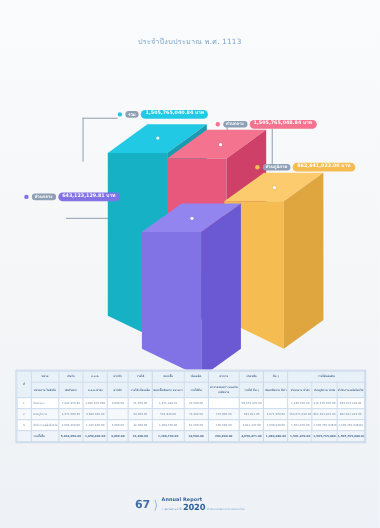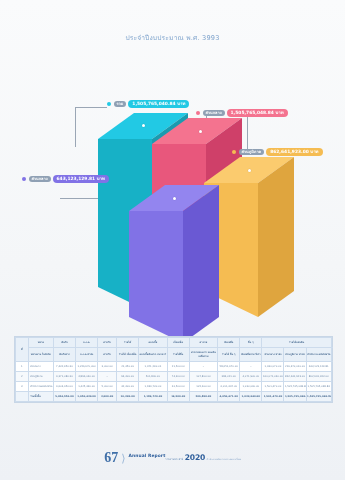--- a/index.html
+++ b/index.html
@@ -64,36 +64,36 @@
   tbody td{background:#ffffff;height:7px;}
   tbody tr:nth-child(even) td{background:#f6f9fc;}
   tbody tr.total td{background:#eef4fa;font-weight:bold;color:#4a6c92;}
   .lbl{text-align:left;padding-left:1.5px;}
 
   
   .footer{
     position:absolute;left:0;bottom:14px;width:345px;
     display:flex;align-items:center;justify-content:center;gap:3px;
   }
-  .pageno{font-size:14px;color:#3f6fa8;font-weight:bold;font-family:Liberation Serif, serif;}
+  .pageno{font-size:10px;color:#3f6fa8;font-weight:bold;}
   .slash{font-size:11px;color:#9db9d8;font-weight:300;}
-  .frep{display:flex;flex-direction:row;line-height:1;}
+  .frep{display:flex;flex-direction:column;line-height:1;}
   .frep .l1{font-size:4.4px;font-weight:bold;color:#2f5f9c;letter-spacing:.1px;}
   .frep .l2{display:flex;align-items:flex-end;gap:1.5px;margin-top:.5px;}
   .frep .th{font-size:2.6px;color:#5f86b4;}
   .frep .yr{font-size:7.6px;font-weight:bold;color:#2f5f9c;letter-spacing:-.2px;}
   .frep .org{font-size:2.4px;color:#7d9ec4;max-width:52px;line-height:2.8px;}
 </style>
 </head>
 <body>
 
 <div class="page">
 
   <div class="header">
-    <div class="subtitle">ประจำปีงบประมาณ พ.ศ. 3993</div>
+    <div class="subtitle">ประจำปีงบประมาณ พ.ศ. 1113</div>
   </div>
 
   <div class="chart">
 
     <div class="leader" style="left:75px;top:22px;width:.6px;height:40px;"></div>
     <div class="leader" style="left:75px;top:22px;width:32px;height:.6px;"></div>
     <div class="leader" style="left:60px;top:113px;width:100px;height:.6px;"></div>
     <div class="leader" style="left:247px;top:32px;width:.6px;height:36px;"></div>
     <div class="leader" style="left:206px;top:28px;width:.6px;height:14px;"></div>
 

